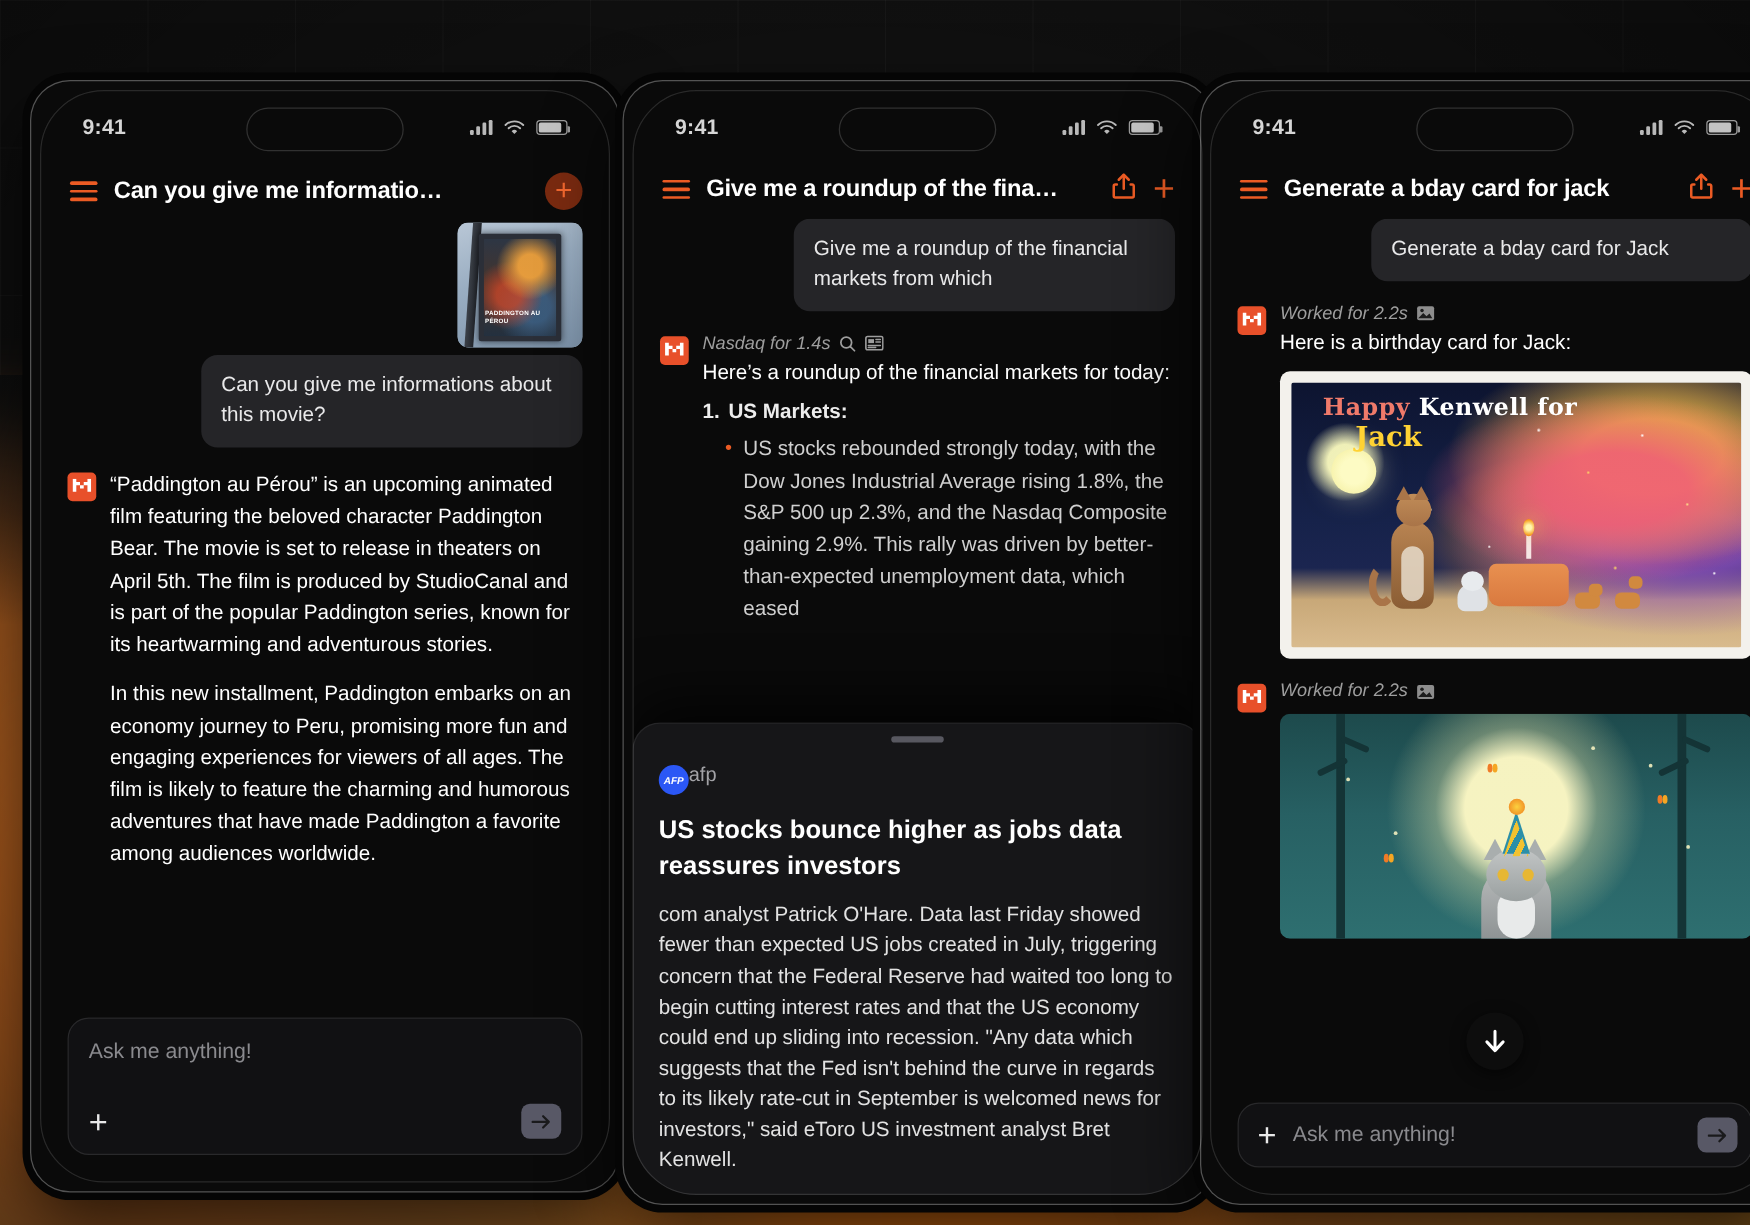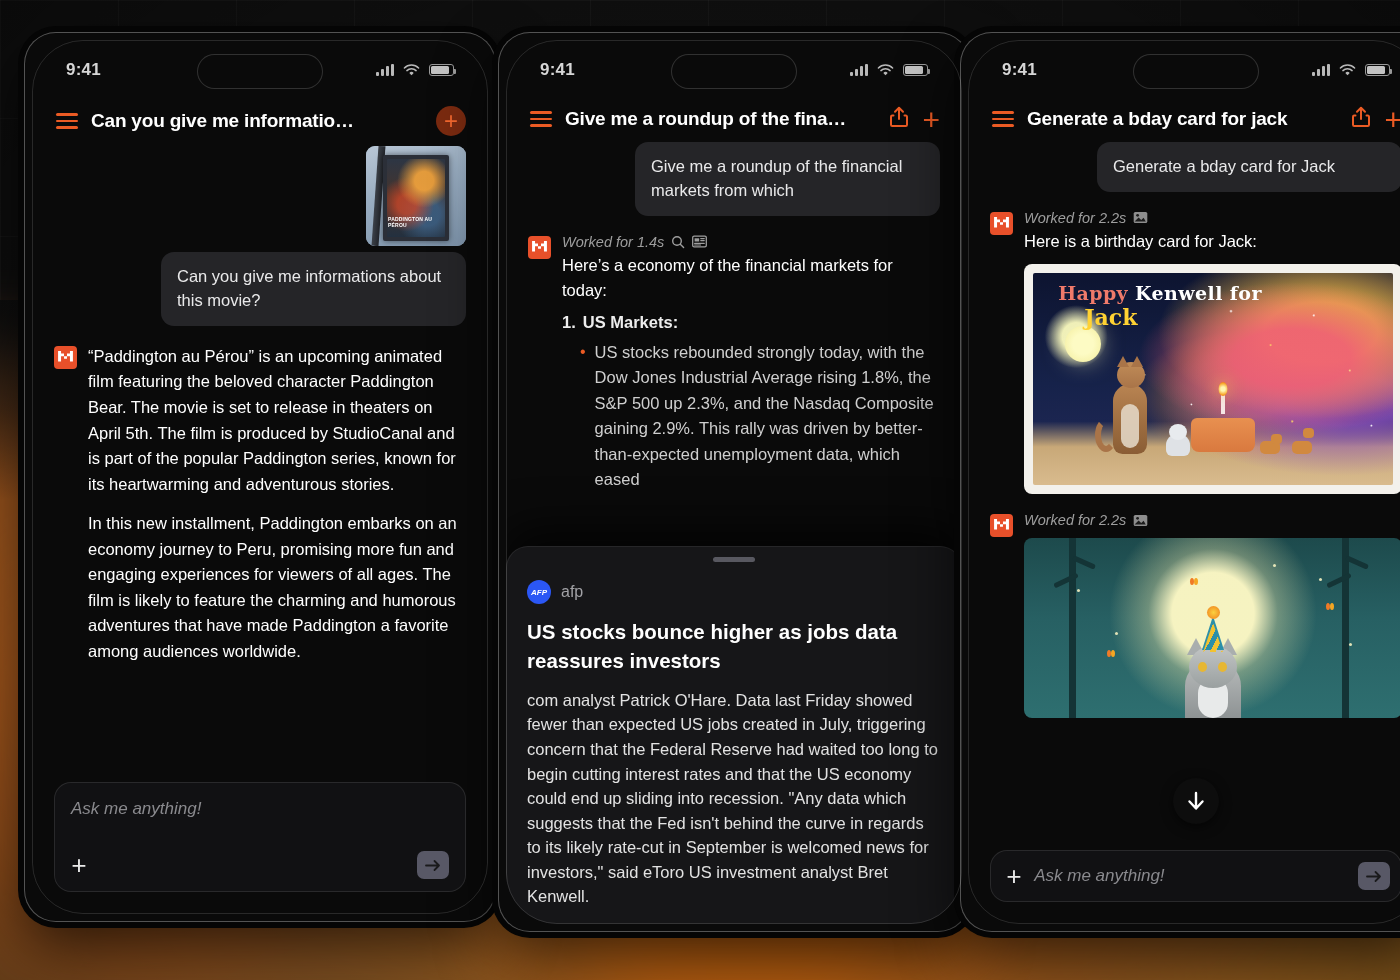--- a/index.html
+++ b/index.html
@@ -36,20 +36,21 @@
   .bg-vignette{position:absolute;inset:0;
     background:radial-gradient(ellipse at 50% 45%, rgba(0,0,0,0) 35%, rgba(0,0,0,.45) 100%);}
 
   
   .phone{
     position:absolute; width:472px; height:890px; border-radius:32px;
     background:#0a0a0a;
     border:1px solid rgba(255,255,255,.30);
     box-shadow:0 0 0 6px #050505, 0 26px 60px rgba(0,0,0,.7);
     overflow:hidden;
+    margin-top:32px;
   }
   .phone::after{content:"";position:absolute;inset:7px;border-radius:51px;
     border:1px solid rgba(255,255,255,.13);pointer-events:none;z-index:60;}
   .screen{position:absolute;inset:7px;border-radius:51px;background:#0a0a0a;overflow:hidden;}
 
   #phone1{left:24px;top:32px;}
   #phone2{left:498px;top:32px;height:900px;}
   #phone3{left:960px;top:32px;height:900px;}
 
   
@@ -116,21 +117,21 @@
   .ol-item{display:flex;gap:7px;color:#ededed;font-size:16.5px;line-height:1.55;font-weight:700;}
   .ul{margin-top:4px;padding-left:18px;}
   .ul-item{display:flex;gap:9px;color:#cfcfcf;font-size:16.5px;line-height:1.55;}
   .ul-item .dot{color:#eb5b24;font-size:16px;line-height:1.55;}
 
   
   .news-sheet{position:absolute;left:0;right:0;bottom:-10px;background:#161618;
     border-radius:22px 22px 0 0;border:1px solid rgba(255,255,255,.07);
     padding:10px 20px 24px;box-shadow:0 -18px 44px rgba(0,0,0,.7);}
   .grabber{width:42px;height:5px;border-radius:3px;background:#585860;margin:0 auto 18px;}
-  .src-row{display:flex;align-items:center;gap:10px;margin-bottom:14px;}
+  .src-row{display:flex;align-items:flex-start;margin-bottom:14px;}
   .src-logo{width:24px;height:24px;border-radius:50%;background:#2b57f5;color:#fff;
     font-size:8px;font-weight:800;display:flex;align-items:center;justify-content:center;
     font-style:italic;}
   .src-name{color:#a2a2a6;font-size:16px;}
   .news-title{color:#fff;font-size:20.5px;font-weight:700;line-height:1.38;margin-bottom:13px;}
   .news-body{color:#e2e2e2;font-size:16.5px;line-height:1.49;}
 
   
   .card-img{width:100%;border-radius:8px;overflow:hidden;margin-top:10px;position:relative;}
   .bday-card{height:230px;background:#f3f1ec;padding:6px;}
@@ -224,21 +225,21 @@
   .bfly::before{left:0;background:#f07a26;} .bfly::after{right:0;background:#f5a623;}
   .sparkle{position:absolute;width:3px;height:3px;border-radius:50%;background:#f4f0c0;opacity:.9;}
 
   .scroll-down{position:absolute;left:50%;bottom:100px;transform:translateX(-50%);
     width:46px;height:46px;border-radius:50%;background:#0d0d0d;
     display:flex;align-items:center;justify-content:center;z-index:40;cursor:pointer;
     box-shadow:0 3px 12px rgba(0,0,0,.6);}
 
   
   .composer{position:absolute;left:22px;right:22px;bottom:22px;border-radius:17px;
-    background:#111113;border:1px solid rgba(255,255,255,.10);z-index:50;font-style:italic;}
+    background:#111113;border:1px solid rgba(255,255,255,.10);z-index:50;}
   .composer.tall{padding:16px 16px 12px;}
   .composer.tall .ph{color:#8a8a8e;font-size:17px;}
   .composer.tall .row{display:flex;align-items:center;justify-content:space-between;margin-top:32px;}
   .composer.slim{display:flex;align-items:center;gap:13px;padding:11px 11px 11px 15px;}
   .composer.slim .ph{flex:1;color:#8a8a8e;font-size:17px;}
   .plus-ic{color:#e9e9e9;font-size:26px;line-height:.8;font-weight:300;cursor:pointer;}
   .send-btn{width:32px;height:28px;border-radius:7px;background:#585866;
     display:flex;align-items:center;justify-content:center;cursor:pointer;}
 </style>
 </head>
@@ -371,33 +372,33 @@
     <div class="user-bubble">Give me a roundup of the financial markets from which</div>
 
     <div class="ai-row">
       <div class="ai-logo">
         <svg viewBox="0 0 16 14">
           <path fill="#fff" d="M0 0h3.2v2.8H0zM12.8 0H16v2.8h-3.2zM0 2.8h3.2v8.4H0zM12.8 2.8H16v8.4h-3.2zM3.2 2.8h3.2v2.8H3.2zM9.6 2.8h3.2v2.8H9.6zM6.4 5.6h3.2v2.8H6.4z"></path>
         </svg>
       </div>
       <div class="ai-body">
         <div class="worked">
-          <span>Worked for 1.4s</span>
+          <span>Nasdaq for 1.4s</span>
           <svg width="14" height="14" viewBox="0 0 14 14">
             <circle cx="6" cy="6" r="4.3" stroke="#9e9e9e" stroke-width="1.4" fill="none"></circle>
             <path d="M9.3 9.3 12.6 12.6" stroke="#9e9e9e" stroke-width="1.4" stroke-linecap="round"></path>
           </svg>
           <svg width="15" height="13" viewBox="0 0 15 13">
             <rect x="0.7" y="1.2" width="13.6" height="10.6" rx="1.4" stroke="#9e9e9e" stroke-width="1.3" fill="none"></rect>
             <rect x="2.6" y="3.3" width="4.6" height="3.2" fill="#9e9e9e"></rect>
             <path d="M8.7 3.6h3.6M8.7 5.6h3.6M2.6 8.4h9.7M2.6 10h6" stroke="#9e9e9e" stroke-width="1.1" stroke-linecap="round"></path>
           </svg>
         </div>
         <div class="ai-text">
-          <p>Here’s a economy of the financial markets for today:</p>
+          <p>Here’s a roundup of the financial markets for today:</p>
         </div>
         <div class="ol">
           <div class="ol-item">
             <span>1.</span>
             <span><span>US Markets</span><span>:</span></span>
           </div>
           <div class="ul">
             <div class="ul-item">
               <span class="dot">•</span>
               <span>US stocks rebounded strongly today, with the Dow Jones Industrial Average rising 1.8%, the S&amp;P 500 up 2.3%, and the Nasdaq Composite gaining 2.9%. This rally was driven by better-than-expected unemployment data, which eased</span>

